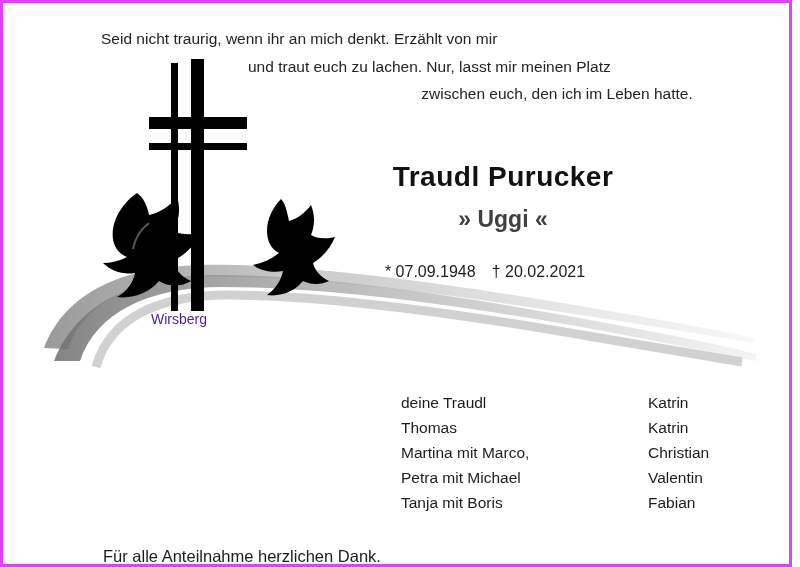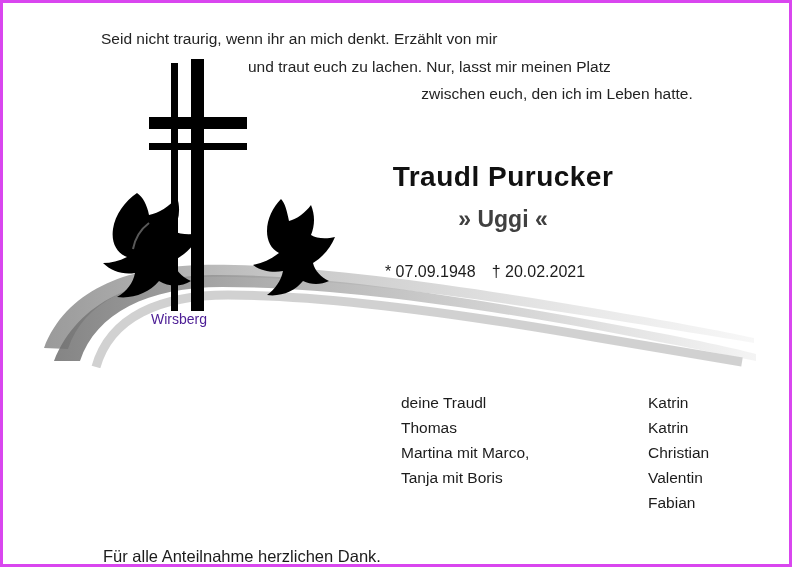--- a/index.html
+++ b/index.html
@@ -206,20 +206,21 @@
       <span>† 20.02.2021</span>
     </div>
 
     <div class="place">Wirsberg</div>
 
 
     <div class="family-col-1">
       <div>deine Traudl</div>
       <div>Thomas</div>
       <div>Martina mit Marco,</div>
+      <div>Petra mit Michael</div>
       <div>Tanja mit Boris</div>
     </div>
 
     <div class="family-col-2">
       <div>Katrin</div>
       <div>Katrin</div>
       <div>Christian</div>
       <div>Valentin</div>
       <div>Fabian</div>
     </div>

